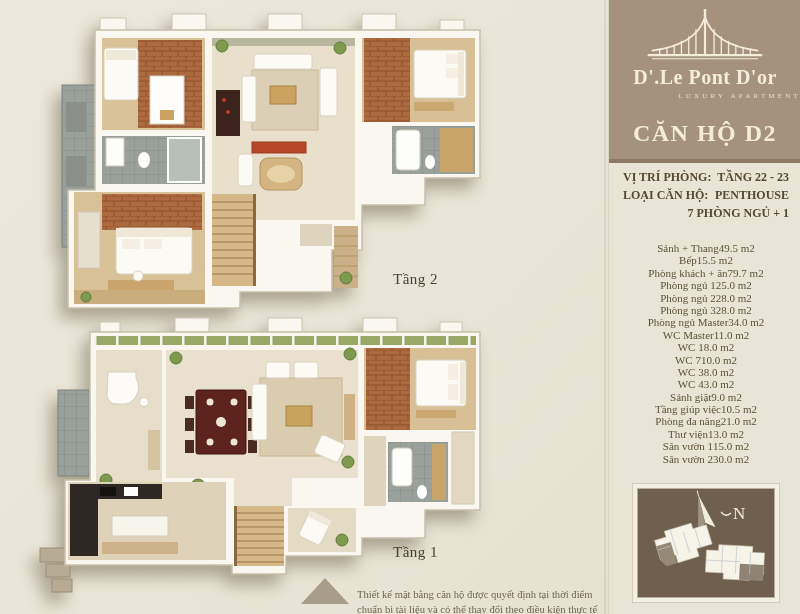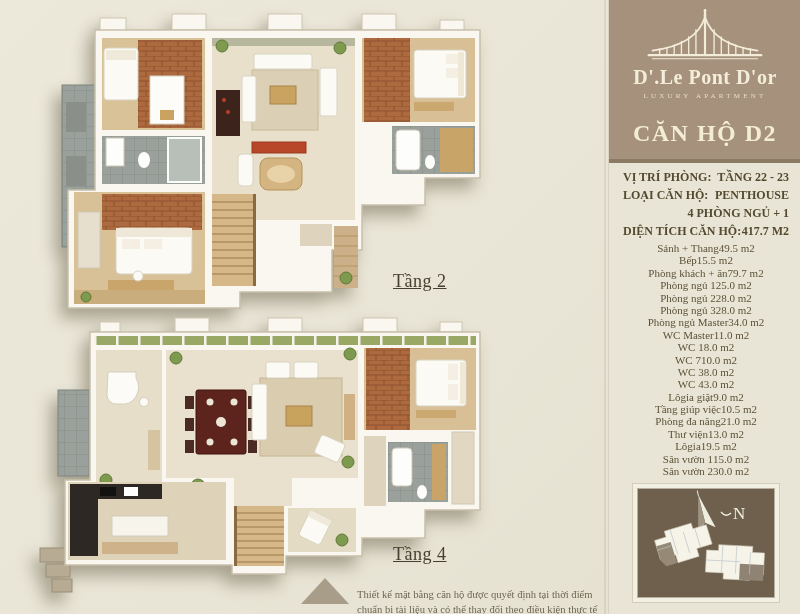--- a/index.html
+++ b/index.html
@@ -4,37 +4,37 @@
 <style>
   html,body{margin:0;padding:0;}
   body{width:800px;height:614px;overflow:hidden;
        font-family:"Liberation Serif","DejaVu Serif",serif;}
   .stage{position:relative;width:800px;height:614px;
          background:linear-gradient(135deg,#ece8da 0%,#e9e5d6 55%,#e5e1d1 100%);}
   .seam{position:absolute;left:604px;top:0;width:2px;height:614px;background:rgba(185,177,155,.30);}
 
   
   .plan{position:absolute;filter:drop-shadow(-7px 10px 8px rgba(92,82,58,.45));}
-  .plan-label{position:absolute;font-size:18px;color:#45402f;letter-spacing:.5px;text-decoration:underline;}
+  .plan-label{position:absolute;font-size:15px;color:#45402f;letter-spacing:.5px;}
 
   
   .tri{position:absolute;left:301px;top:578px;width:0;height:0;
        border-left:24px solid transparent;border-right:24px solid transparent;
        border-bottom:26px solid #a89d89;}
   .disclaimer{position:absolute;left:357px;top:575px;width:255px;
               font-size:10.6px;line-height:15px;color:#6e6452;white-space:nowrap;margin-top:12px;}
 
   
   .sidebar{position:absolute;left:608px;top:0;width:192px;height:614px;background:#e9e5d6;
            border-left:1px solid #d8d2c0;}
   .brand-box{position:absolute;left:0;top:0;width:192px;height:159px;background:#a5917c;text-align:center;}
   .brand-strip{position:absolute;left:0;top:159px;width:192px;height:4px;background:#8b7a64;}
   .brand-logo{margin-top:8px;}
   .brand-name{font-size:20px;font-weight:bold;color:#f3edd9;margin-top:-4px;letter-spacing:.5px;}
-  .brand-tagline{font-size:7px;color:#ead fcc;color:#e9ddc2;letter-spacing:3.2px;margin-top:3px;}
+  .brand-tagline{font-size:7px;color:#ead fcc;color:#e9ddc2;letter-spacing:3.2px;margin-top:3px;text-align:right;}
   .apt-title{position:absolute;left:0;top:120px;width:192px;text-align:center;
              font-size:24px;font-weight:bold;letter-spacing:1.5px;color:#f4edd6;}
   .info{position:absolute;left:14px;top:168px;width:166px;}
   .info-row{display:flex;justify-content:space-between;height:18px;line-height:18px;
             font-size:12px;font-weight:bold;color:#554a30;}
   .rooms{position:absolute;left:14px;top:242px;width:166px;}
   .room-row{display:flex;justify-content:center;height:12.4px;line-height:12.6px;
             font-size:11px;color:#5c5238;}
   .room-name{white-space:nowrap;}
   .room-area{white-space:nowrap;}
@@ -243,21 +243,21 @@
 
     <rect x="260" y="198" width="68" height="44" fill="#e4dbc4"></rect>
     <g transform="rotate(26 288 216)">
       <rect x="276" y="204" width="24" height="28" rx="4" fill="#fbfaf5" stroke="#d8d2c0"></rect>
       <rect x="276" y="204" width="24" height="7" rx="3" fill="#eee9da"></rect>
     </g>
     <circle cx="314" cy="230" r="6" fill="#7d9a4e" stroke="#5f7a38"></circle>
   </svg>
 
   <div class="plan-label" style="left:393px;top:271px">Tầng 2</div>
-  <div class="plan-label" style="left:393px;top:544px">Tầng 4</div>
+  <div class="plan-label" style="left:393px;top:544px">Tầng 1</div>
 
   <div class="tri"></div>
   <div class="disclaimer">
     <span style="display:block">Thiết kế mặt bằng căn hộ được quyết định tại thời điểm</span>
     <span style="display:block">chuẩn bị tài liệu và có thể thay đổi theo điều kiện thực tế</span>
   </div>
 
   <div class="sidebar">
     <div class="brand-box">
       <svg class="brand-logo" width="128" height="58" viewBox="0 0 140 64">
@@ -298,27 +298,23 @@
           <span class="info-value">TẦNG 22 - 23</span>
         </div>
 
         <div class="info-row">
           <span class="info-label">LOẠI CĂN HỘ:</span>
           <span class="info-value">PENTHOUSE</span>
         </div>
 
         <div class="info-row">
           <span class="info-label"></span>
-          <span class="info-value">4 PHÒNG NGỦ + 1</span>
-        </div>
-
-        <div class="info-row">
-          <span class="info-label">DIỆN TÍCH CĂN HỘ:</span>
-          <span class="info-value">417.7 M2</span>
-        </div>
+          <span class="info-value">7 PHÒNG NGỦ + 1</span>
+        </div>
+
 
     </div>
 
     <div class="rooms">
 
         <div class="room-row">
           <span class="room-name">Sảnh + Thang</span>
           <span class="room-area">49.5 m2</span>
         </div>
 
@@ -371,43 +367,39 @@
           <span class="room-name">WC 3</span>
           <span class="room-area">8.0 m2</span>
         </div>
 
         <div class="room-row">
           <span class="room-name">WC 4</span>
           <span class="room-area">3.0 m2</span>
         </div>
 
         <div class="room-row">
-          <span class="room-name">Lôgia giặt</span>
+          <span class="room-name">Sảnh giặt</span>
           <span class="room-area">9.0 m2</span>
         </div>
 
         <div class="room-row">
           <span class="room-name">Tầng giúp việc</span>
           <span class="room-area">10.5 m2</span>
         </div>
 
         <div class="room-row">
           <span class="room-name">Phòng đa năng</span>
           <span class="room-area">21.0 m2</span>
         </div>
 
         <div class="room-row">
           <span class="room-name">Thư viện</span>
           <span class="room-area">13.0 m2</span>
         </div>
 
-        <div class="room-row">
-          <span class="room-name">Lôgia</span>
-          <span class="room-area">19.5 m2</span>
-        </div>
 
         <div class="room-row">
           <span class="room-name">Sân vườn 1</span>
           <span class="room-area">15.0 m2</span>
         </div>
 
         <div class="room-row">
           <span class="room-name">Sân vườn 2</span>
           <span class="room-area">30.0 m2</span>
         </div>

